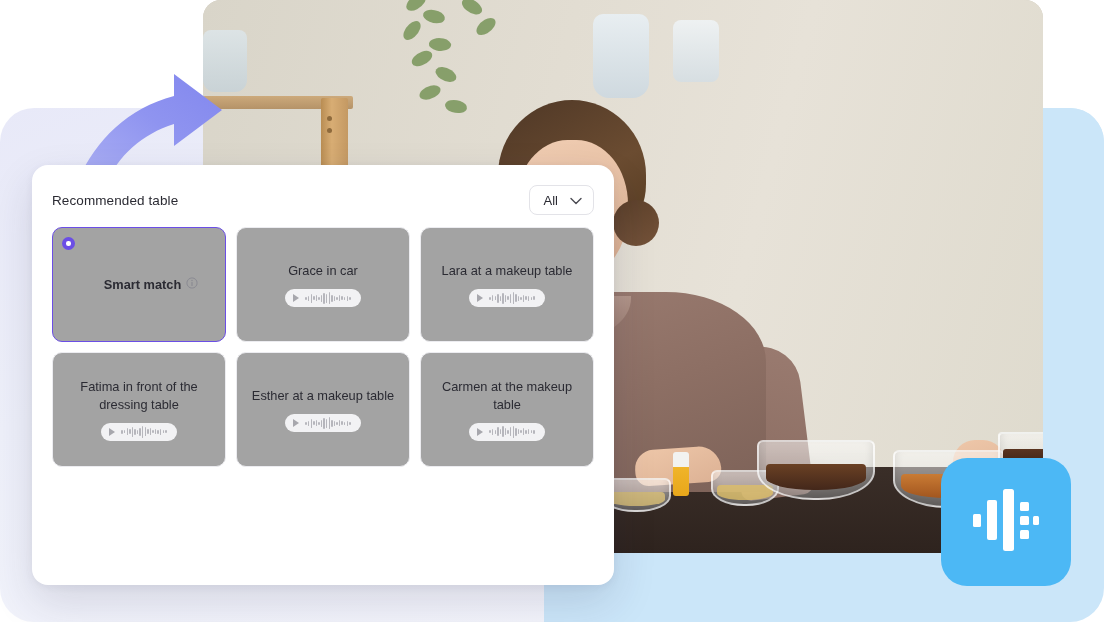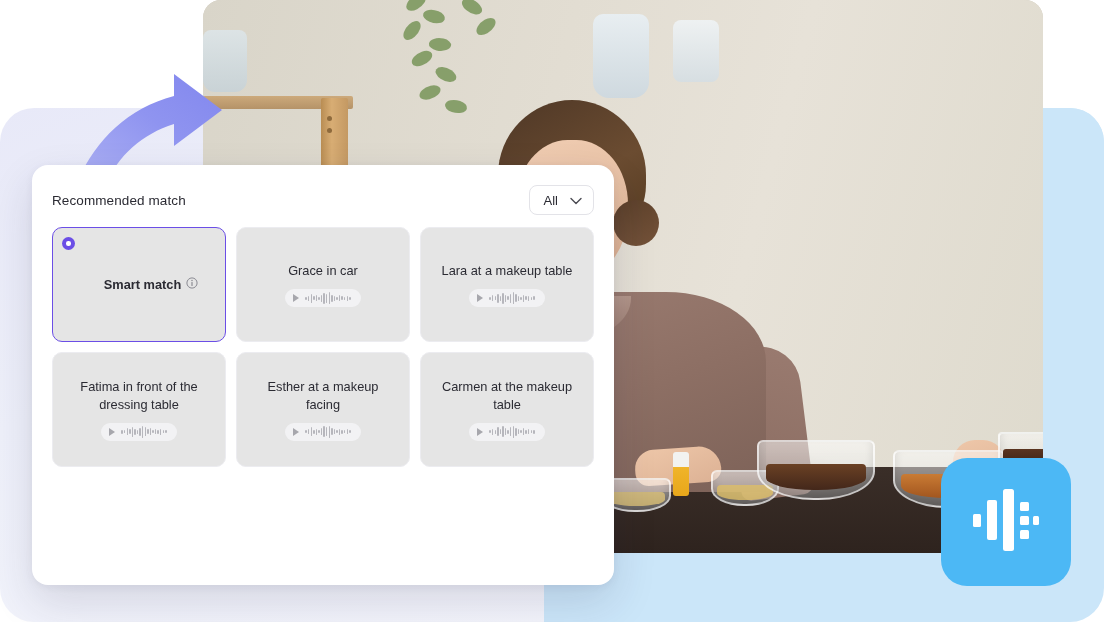--- a/index.html
+++ b/index.html
@@ -279,21 +279,21 @@
     display: grid;
     grid-template-columns: repeat(3, 1fr);
     gap: 10px;
   }
 
   .card {
     position: relative;
     height: 115px;
     border: 1px solid #ececf0;
     border-radius: 10px;
-    background: #e5e5e5;
+    background: #a3a3a3;
     display: flex;
     flex-direction: column;
     align-items: center;
     justify-content: center;
     gap: 10px;
     padding: 8px 12px;
     cursor: pointer;
   }
   .card.selected {
     border: 1.5px solid #6b4ee6;
@@ -449,21 +449,21 @@
         </linearGradient>
       </defs>
       <path d="M8 132 C 26 92, 58 60, 104 48 L 104 26 L 152 62 L 104 98 L 104 76
                C 72 86, 48 108, 36 136 Z" fill="url(#arrowGrad)"></path>
     </svg>
   </div>
 
   <div class="panel">
 
     <div class="panel-head">
-      <div class="panel-title">Recommended match</div>
+      <div class="panel-title">Recommended table</div>
 
       <div class="filter-select">
         <span>All</span>
         <span class="chev">
           <svg width="12" height="8" viewBox="0 0 12 8" aria-hidden="true">
             <path d="M1 1.6 L6 6.4 L11 1.6" fill="none" stroke="#4a4a52" stroke-width="1.4" stroke-linecap="round" stroke-linejoin="round"></path>
           </svg>
         </span>
       </div>
     </div>
@@ -560,21 +560,21 @@
               <i style="height: 4px;"></i>
               <i style="height: 6px;"></i>
               <i style="height: 3px;"></i>
               <i style="height: 3px;"></i>
             </span>
         </div>
       </div>
 
 
       <div class="card">
-        <div class="card-label">Esther at a makeup facing</div>
+        <div class="card-label">Esther at a makeup table</div>
         <div class="player">
           <span class="play-tri"></span>
           <span class="wave">
               <i style="height: 3px;"></i>
               <i style="height: 5px;"></i>
               <i style="height: 9px;"></i>
               <i style="height: 4px;"></i>
               <i style="height: 6px;"></i>
               <i style="height: 3px;"></i>
               <i style="height: 7px;"></i>

